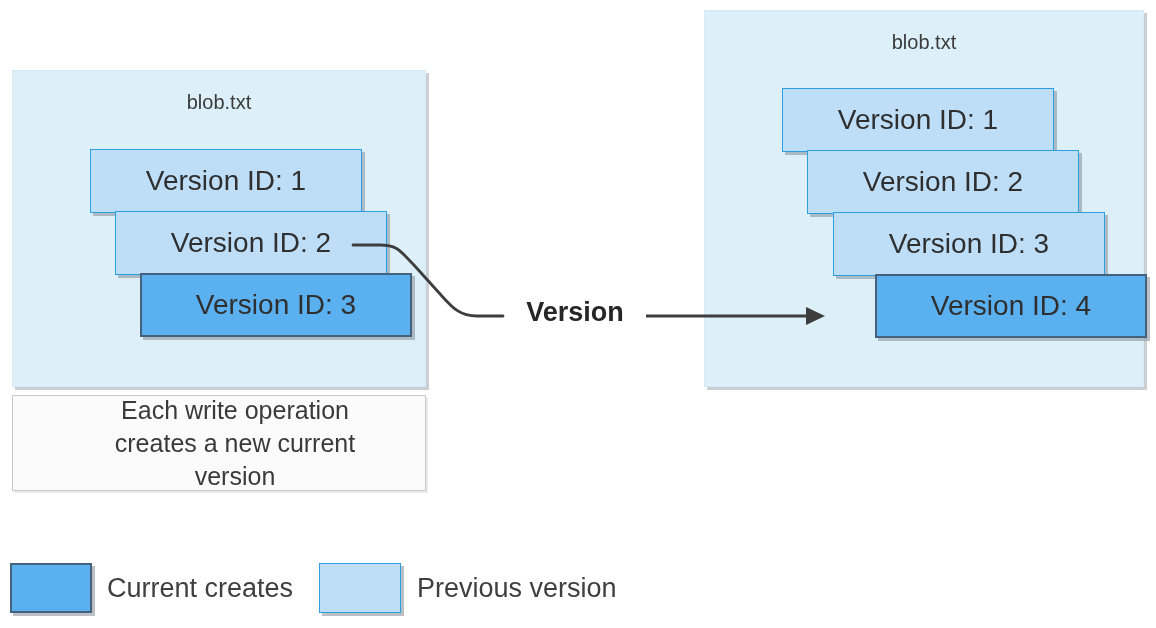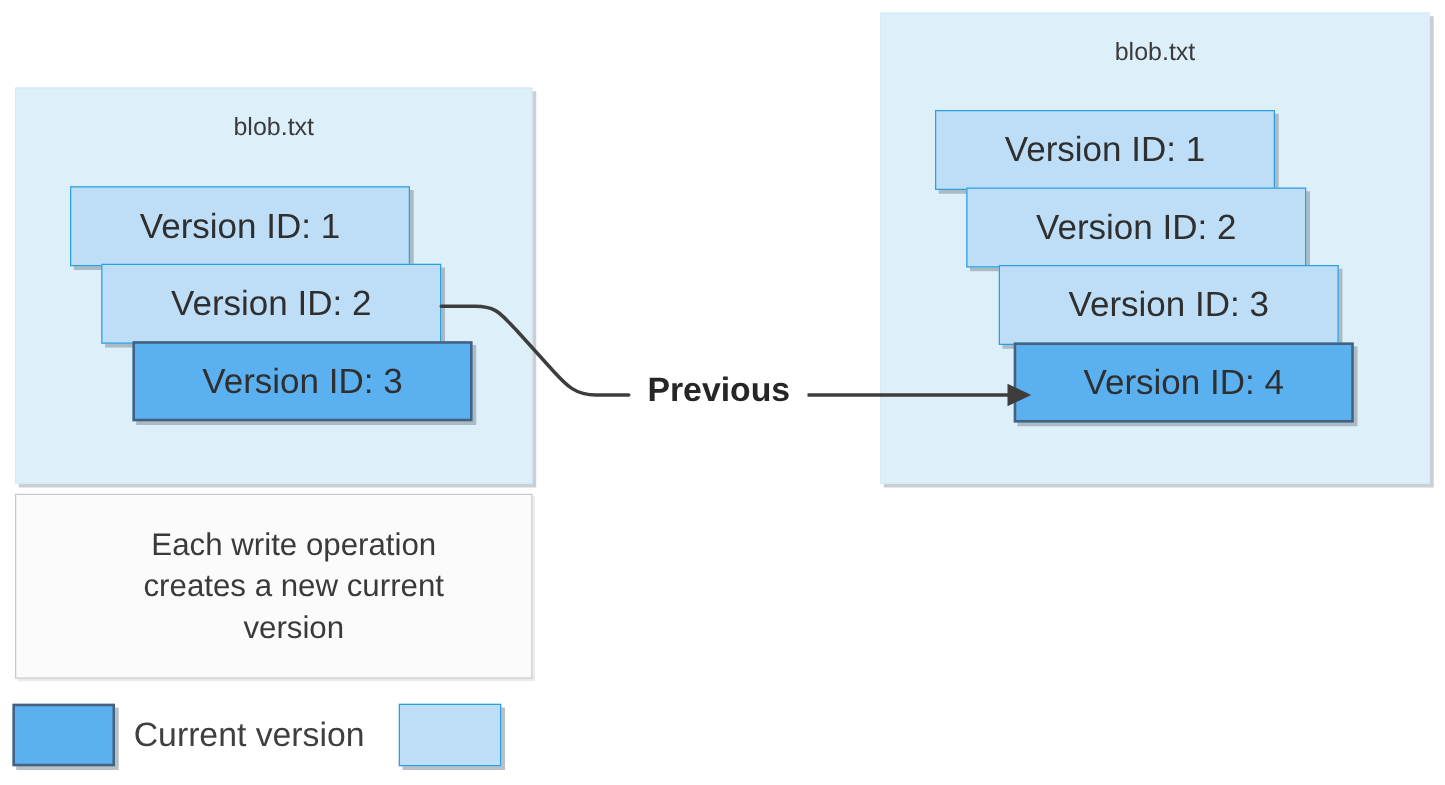--- a/index.html
+++ b/index.html
@@ -27,36 +27,37 @@
   .card {
     position: absolute;
     width: 272px;
     height: 64px;
     display: flex;
     align-items: center;
     justify-content: center;
     font-size: 28px;
     color: #2f2f2f;
     box-shadow: 3px 3px 0 rgba(140,150,160,0.6);
+    margin-left: 34px;
   }
   .card-light { background: #bedef8; border: 1px solid #2b9fe0; }
   .card-dark  { background: #5bb0f0; border: 2px solid #45617e; }
   .pos-l1 { left: 43px;  top: 78px;  }
   .pos-l2 { left: 68px;  top: 140px; }
   .pos-l3 { left: 93px;  top: 202px; }
   .pos-r1 { left: 43px;  top: 77px;  }
   .pos-r2 { left: 68px;  top: 139px; }
   .pos-r3 { left: 94px;  top: 201px; }
-  .pos-r4 { left: 106px; top: 263px; }
+  .pos-r4 { left: 136px; top: 263px; }
 
   
   .caption {
     position: absolute;
     top: 395px;
-    height: 148px;
+    height: 96px;
     background: #fbfbfb;
     border: 1px solid #c9c9c9;
     box-shadow: 2px 2px 0 rgba(0,0,0,0.08);
     display: flex;
     align-items: center;
     justify-content: center;
     text-align: center;
     font-size: 25px;
     line-height: 33px;
     color: #3a3a3a;
@@ -145,19 +146,20 @@
   <div class="caption caption-left">
     <div class="caption-text">Each write operation creates a new current version</div>
   </div>
 
   <svg class="connector-layer" viewBox="0 0 1156 628" xmlns="http://www.w3.org/2000/svg">
     <path d="M 353 245 L 380 245 C 398 245 401 252 413 264 L 441 295 C 452 307 459 316 477 316 L 503 316" fill="none" stroke="#3d3d3d" stroke-width="2.8" stroke-linejoin="round" stroke-linecap="round"></path>
     <line x1="646" y1="316" x2="808" y2="316" stroke="#3d3d3d" stroke-width="2.8"></line>
     <polygon points="806,307 825,316 806,325" fill="#3d3d3d"></polygon>
   </svg>
 
-  <div class="promote-label">Previous</div>
+  <div class="promote-label">Version</div>
 
   <div class="legend-swatch swatch-current"></div>
-  <div class="legend-label label-current">Current version</div>
+  <div class="legend-label label-current">Current creates</div>
   <div class="legend-swatch swatch-previous"></div>
+  <div class="legend-label label-previous">Previous version</div>
 
 </div>
 
 </body></html>

